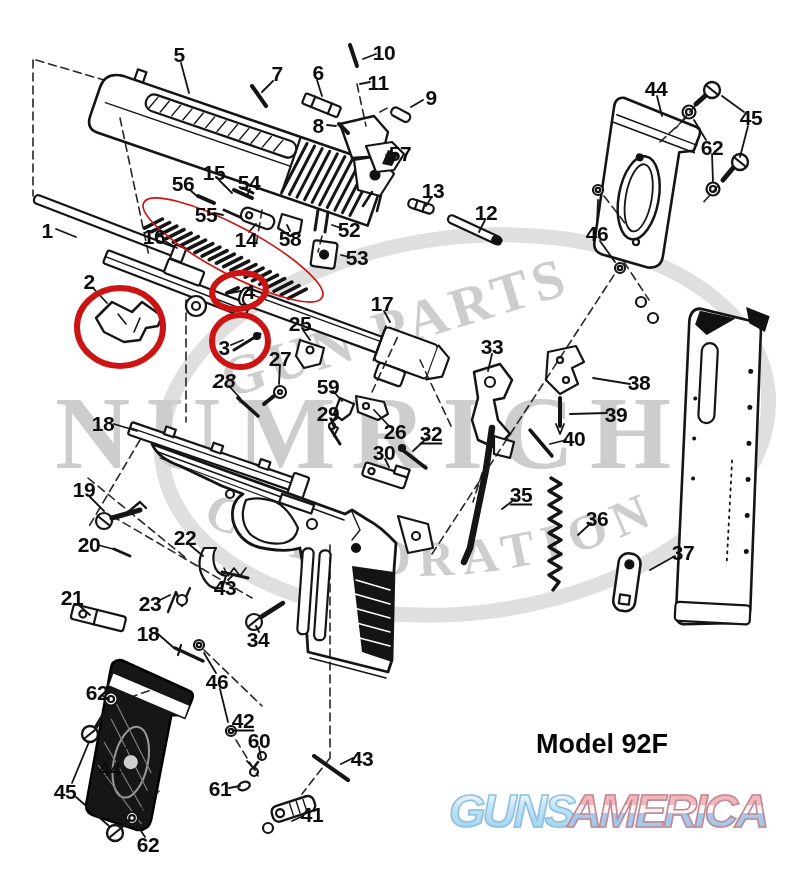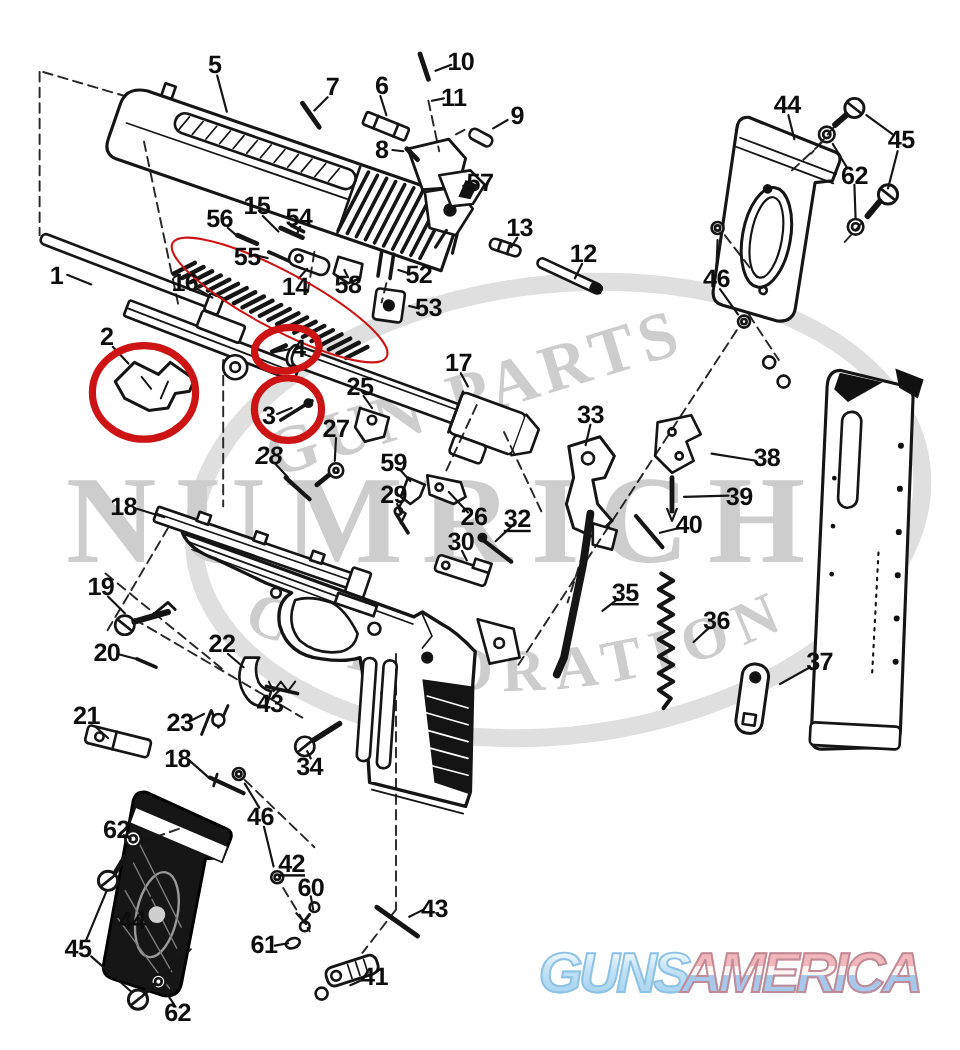--- a/index.html
+++ b/index.html
@@ -436,16 +436,17 @@
       <div class="callout" style="left: 290px; top: 238px;">58</div>
       <div class="callout" style="left: 328px; top: 386px;">59</div>
       <div class="callout" style="left: 259px; top: 740px;">60</div>
       <div class="callout" style="left: 220px; top: 788px;">61</div>
       <div class="callout" style="left: 712px; top: 147px;">62</div>
       <div class="callout" style="left: 97px; top: 692px;">62</div>
       <div class="callout" style="left: 148px; top: 844px;">62</div>
     </div>
 
 <div class="title">
+  <div>Model 92F</div>
 </div>
 
 <div class="logo"><span class="guns">GUNS</span><span class="america">AMERICA</span></div>
 </div>
 
 </body></html>

